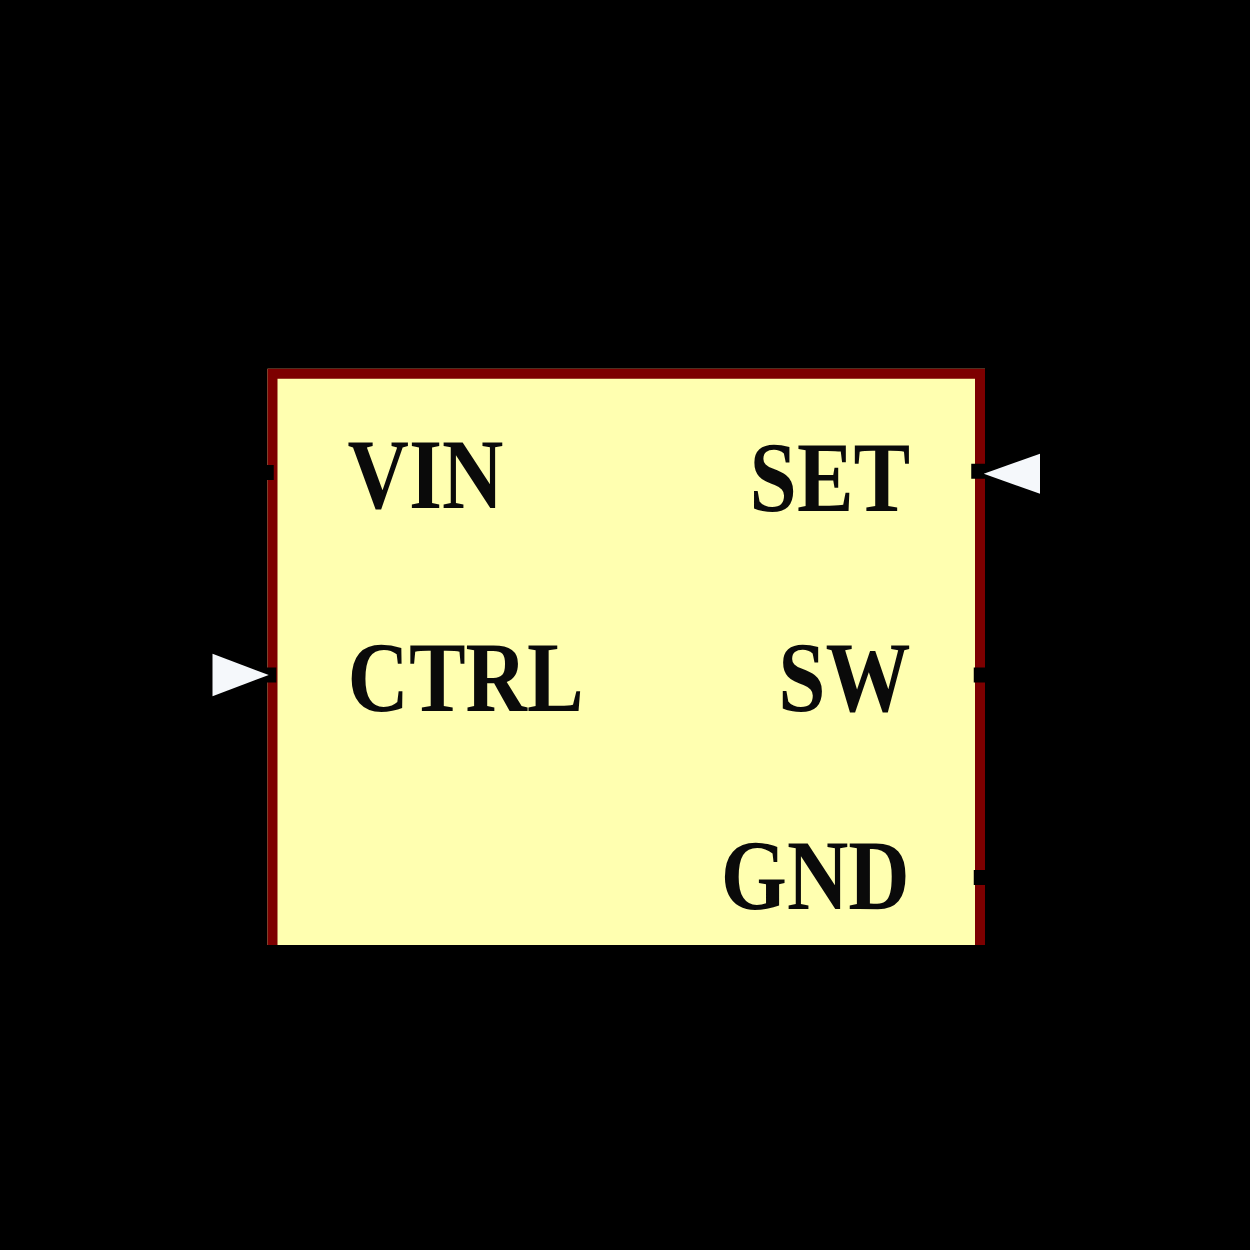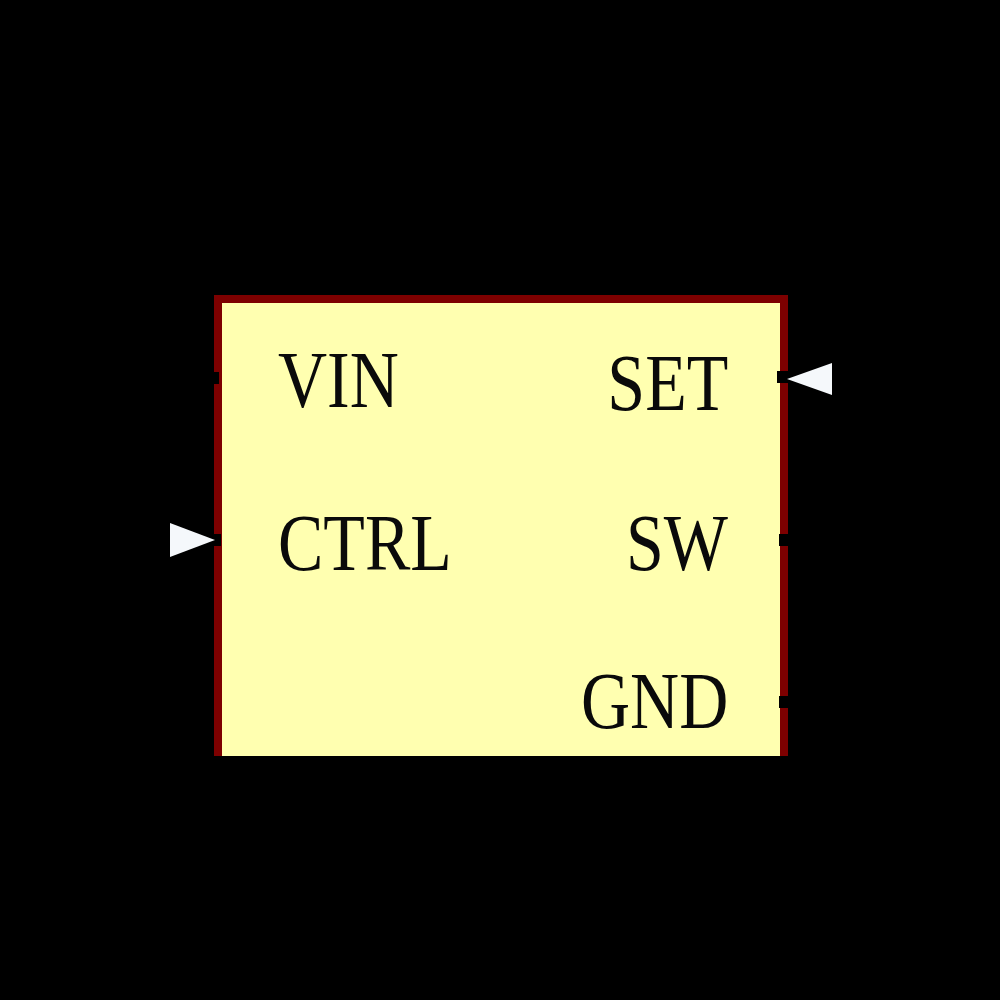--- a/index.html
+++ b/index.html
@@ -7,20 +7,21 @@
     padding: 0;
     background: #000;
   }
   .canvas {
     position: relative;
     width: 1000px;
     height: 756px;
     background: var(--canvas_bg, #000000);
     overflow: hidden;
     font-family: "Liberation Serif", "DejaVu Serif", serif;
+    font-weight: bold;
   }
   .symbol-body {
     position: absolute;
     left: 214px;
     top: 295px;
     width: 574px;
     height: 497px;
     box-sizing: border-box;
     background: var(--body_fill, #FFFFB0);
     border: 8px solid var(--body_border, #7D0000);

